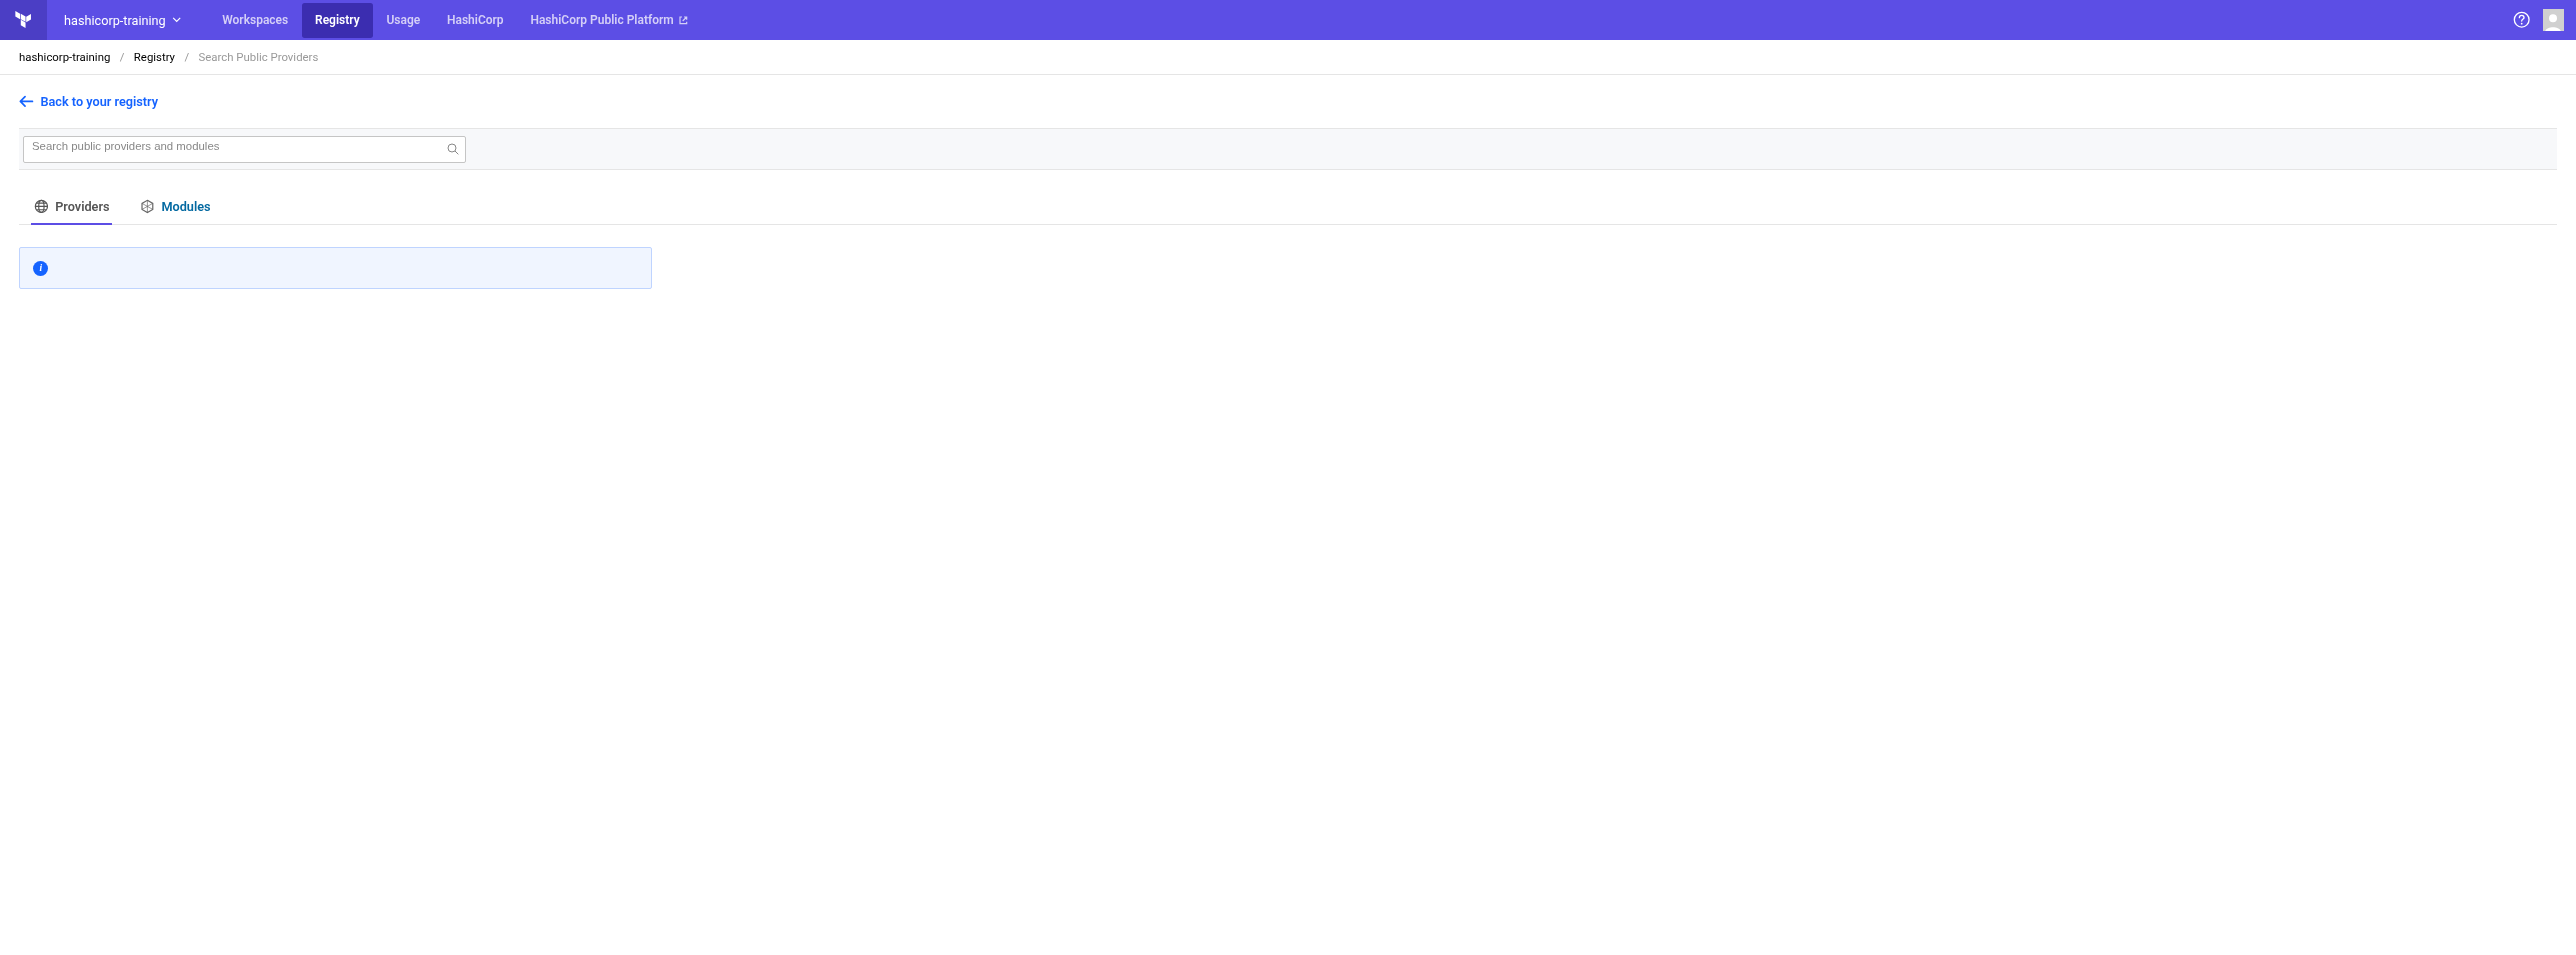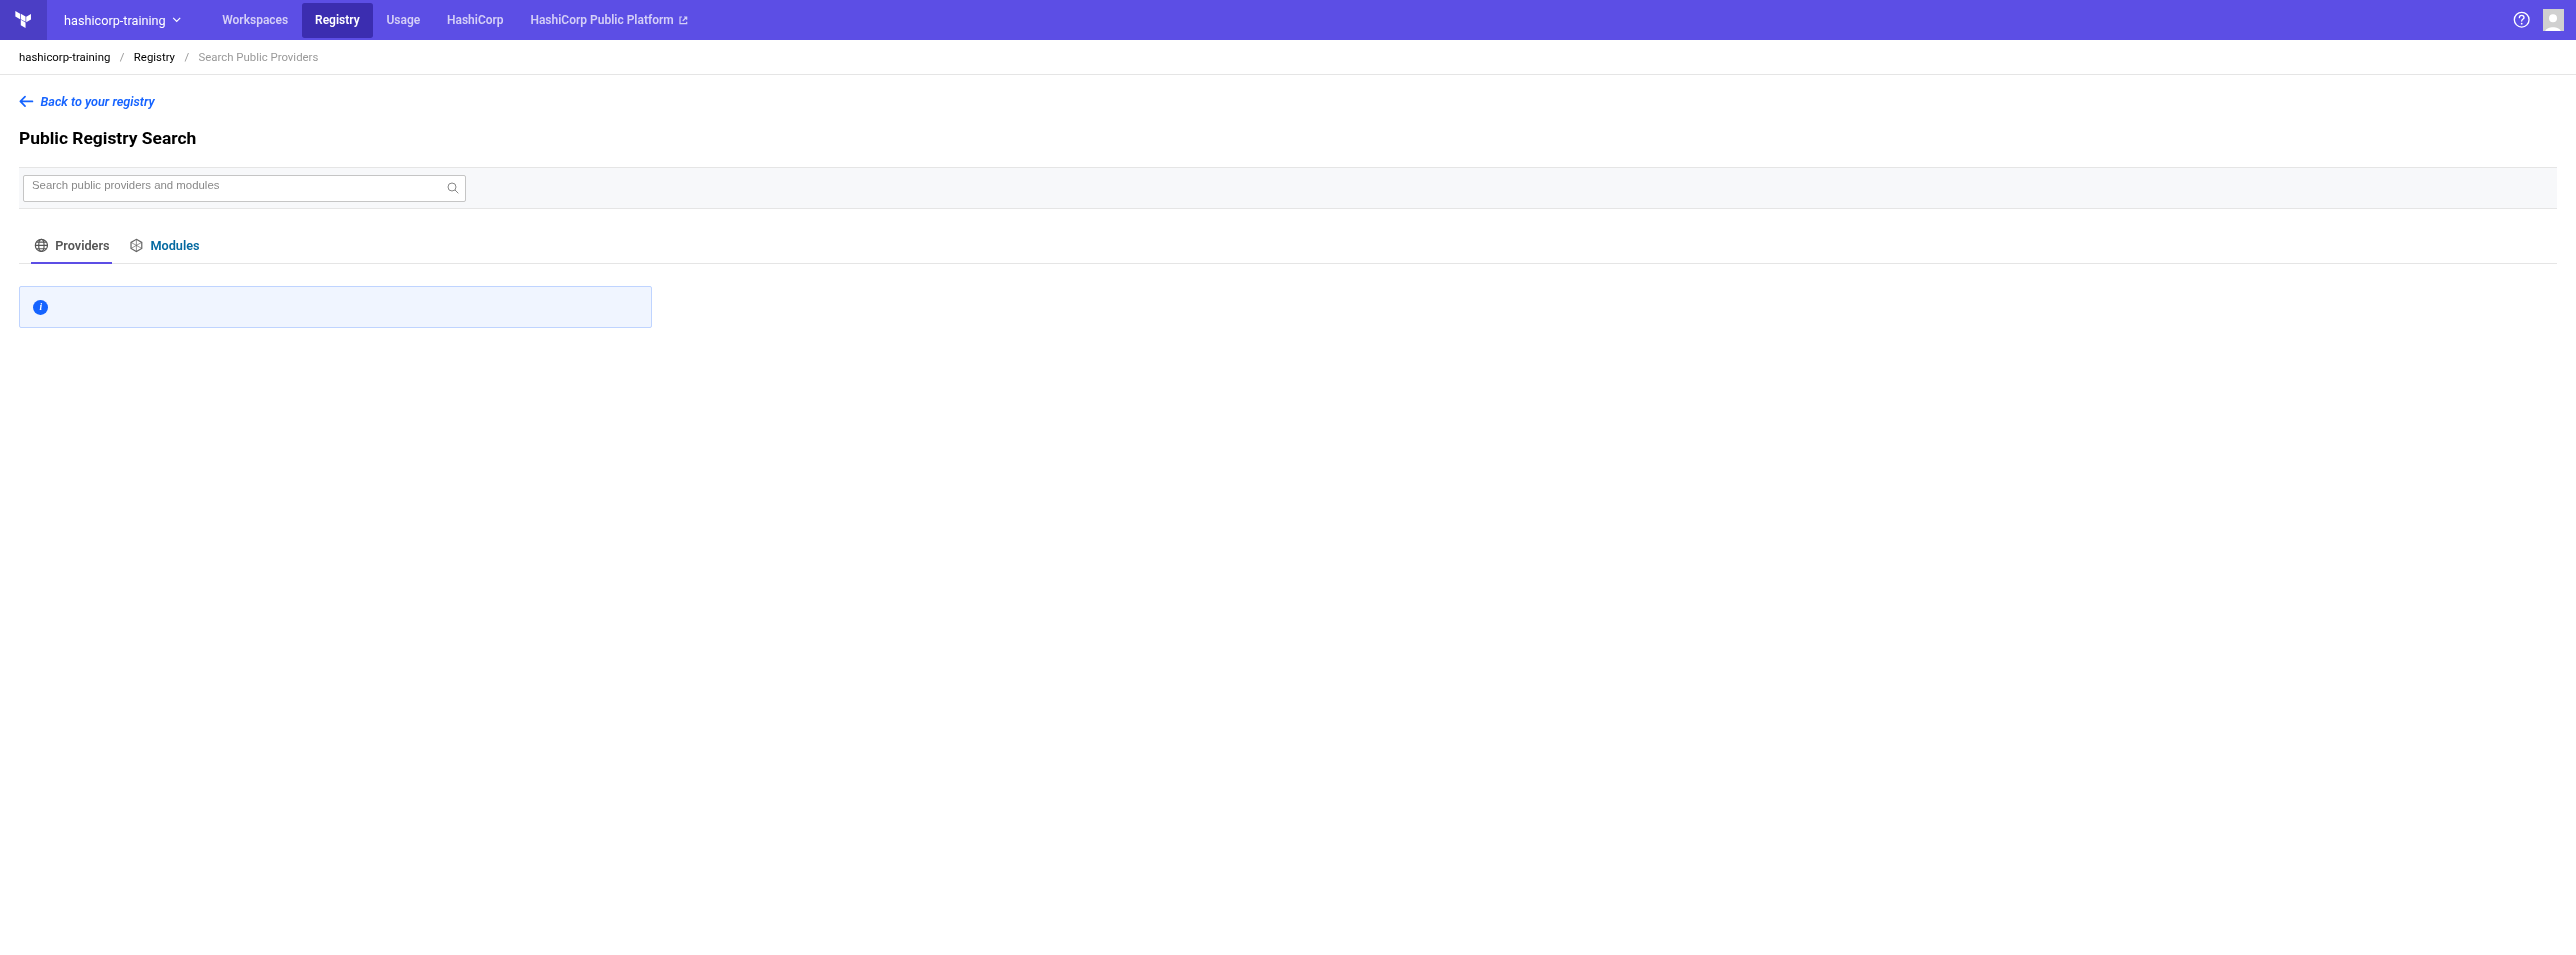--- a/index.html
+++ b/index.html
@@ -123,21 +123,20 @@
     }
     .back-link {
       display: inline-flex;
       align-items: center;
       gap: 6.7px;
       color: #1563FF;
       font-weight: 600;
       font-size: 12.7px;
       cursor: pointer;
       margin-bottom: 19px;
-      font-style: italic;
     }
     .back-link svg {
       width: 14.8px;
       height: 14.8px;
     }
     .page-title {
       font-size: 17.4px;
       font-weight: 700;
       margin-bottom: 19px;
     }
@@ -169,21 +168,21 @@
       position: absolute;
       right: 6.7px;
       top: 50%;
       transform: translateY(-50%);
       width: 12px;
       height: 12px;
       color: #888;
     }
     .tabs {
       display: flex;
-      gap: 14px;
+      gap: 25px;
       border-bottom: 0.7px solid #e5e5e5;
       padding-left: 12px;
       margin-bottom: 21.5px;
     }
     .tab {
       display: flex;
       align-items: center;
       gap: 6.7px;
       padding: 9.4px 2.7px;
       cursor: pointer;
@@ -290,21 +289,20 @@
 </div>
 
 <div class="content">
   <a class="back-link">
     <svg viewBox="0 0 22 22">
       <path d="M20 11 H3 M9 4 L2 11 L9 18" stroke="#1563FF" stroke-width="2.5" fill="none" stroke-linecap="round" stroke-linejoin="round"></path>
     </svg>
     <span>Back to your registry</span>
   </a>
 
-  <h1 class="page-title">Public Registry Search</h1>
 
   <div class="search-bar-wrap">
     <div class="search-input-wrap">
       <input type="text" class="search-input" placeholder="Search public providers and modules" style="">
       <svg class="search-icon" viewBox="0 0 18 18">
         <circle cx="7.5" cy="7.5" r="6" stroke="#888" stroke-width="1.5" fill="none"></circle>
         <path d="M12 12 L17 17" stroke="#888" stroke-width="1.5"></path>
       </svg>
     </div>
   </div>

